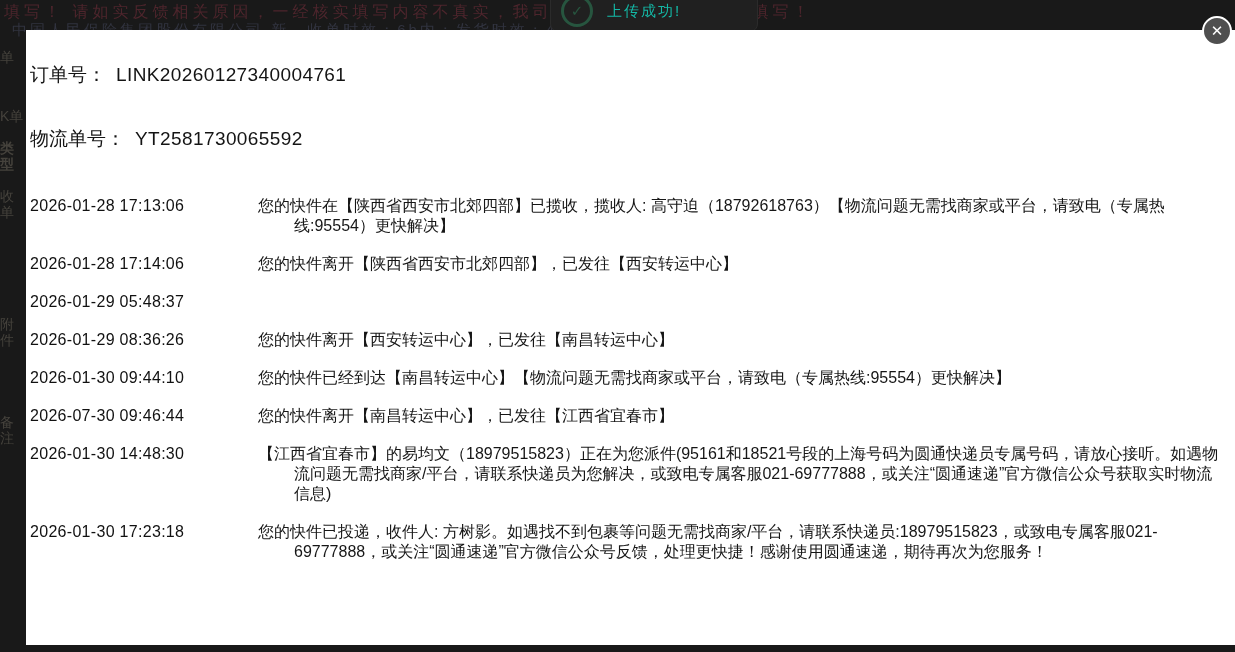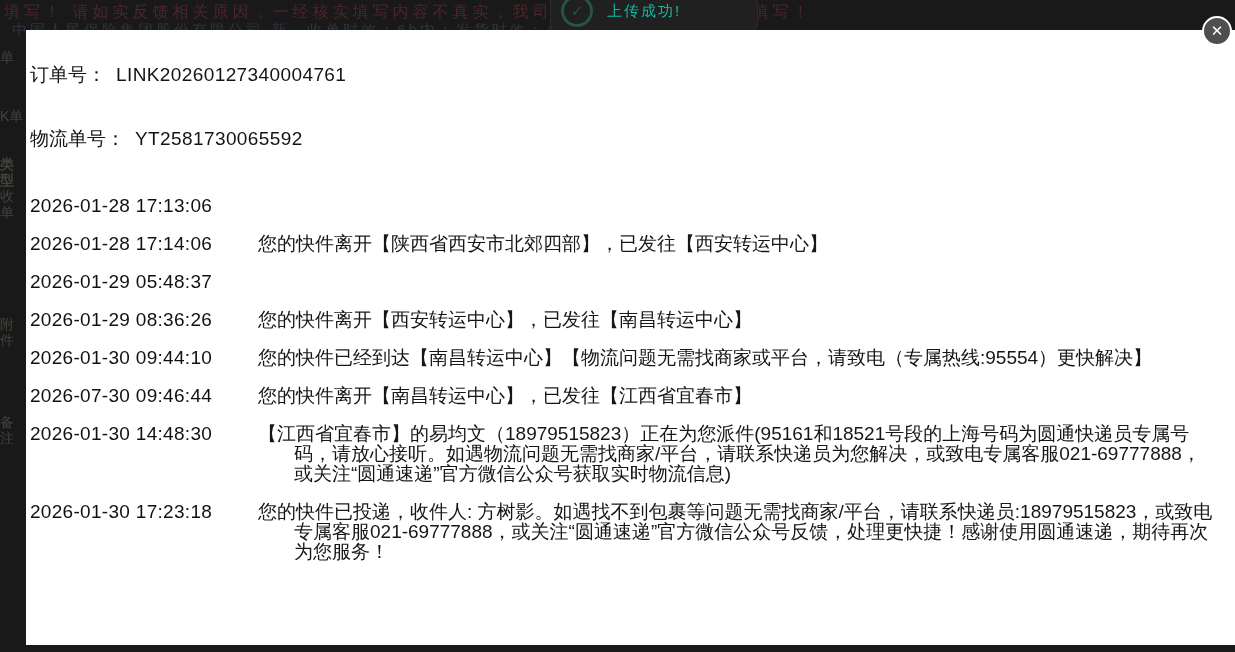--- a/index.html
+++ b/index.html
@@ -7,21 +7,21 @@
     width:1235px;height:652px;position:relative;overflow:hidden;
     background:#191919;
     font-family:"Liberation Sans","DejaVu Sans",sans-serif;
   }
   
   .backdrop-text{position:absolute;white-space:nowrap;pointer-events:none;}
   .bd-line1{top:2px;left:4px;font-size:16px;letter-spacing:4px;color:#4d252c;}
   .bd-line2{top:21px;left:12px;font-size:15px;letter-spacing:3px;color:#31333f;}
   .left-frag{position:absolute;left:0;width:26px;overflow:hidden;color:#45423c;
     font-size:14px;line-height:16px;}
-  .lf-1{top:49px;} .lf-2{top:108px;} .lf-3{top:156px;font-weight:bold;}
+  .lf-1{top:49px;} .lf-2{top:108px;} .lf-3{top:140px;font-weight:bold;}
   .lf-4{top:188px;} .lf-5{top:316px;} .lf-6{top:374px;margin-top:40px;}
 
   
   .toast{
     position:absolute;left:550px;top:-10px;width:208px;height:42px;
     background:#202020;border:1px solid #2b2b2b;border-radius:8px;
     display:flex;align-items:center;padding-left:10px;box-sizing:border-box;
   }
   .toast-check{
     width:26px;height:26px;border-radius:50%;border:3px solid #27553f;
@@ -34,21 +34,21 @@
   .modal{
     position:absolute;left:26px;top:30px;right:0;bottom:7px;
     background:#ffffff;box-sizing:border-box;
     padding:32px 10px 0 4px;color:#141414;
   }
   .id-row{font-size:19px;margin:0 0 38px 0;white-space:nowrap;}
   .id-row .id-value{margin-left:10px;letter-spacing:0.4px;}
   .id-row.tracking{margin-bottom:44px;}
 
   .events{margin-top:0;}
-  .event{display:flex;margin-bottom:18px;font-size:19px;line-height:20px;margin-top:16px;}
+  .event{display:flex;margin-bottom:18px;font-size:16px;line-height:20px;margin-top:16px;}
   .event-time{width:228px;flex:none;letter-spacing:0.3px;white-space:nowrap;color:#111;}
   .event-text{flex:1;padding-left:36px;text-indent:-36px;padding-right:6px;color:#161616;}
 
   
   .close-btn{
     position:absolute;left:1202px;top:16px;width:30px;height:30px;border-radius:50%;
     background:#4f4f4f;border:2px solid #ffffff;box-sizing:border-box;
     display:flex;align-items:center;justify-content:center;
     color:#ffffff;font-size:15px;font-weight:bold;cursor:pointer;z-index:5;
   }
@@ -78,20 +78,21 @@
   </p>
 
   <p class="id-row tracking">
     <span>物流单号：</span><span class="id-value">YT2581730065592</span>
   </p>
 
   <div class="events">
 
       <div class="event">
         <div class="event-time">2026-01-28 17:13:06</div>
+        <div class="event-text">您的快件在【陕西省西安市北郊四部】已揽收，揽收人: 高守迫（18792618763）【物流问题无需找商家或平台，请致电（专属热线:95554）更快解决】</div>
       </div>
 
       <div class="event">
         <div class="event-time">2026-01-28 17:14:06</div>
         <div class="event-text">您的快件离开【陕西省西安市北郊四部】，已发往【西安转运中心】</div>
       </div>
 
       <div class="event">
         <div class="event-time">2026-01-29 05:48:37</div>
       </div>

